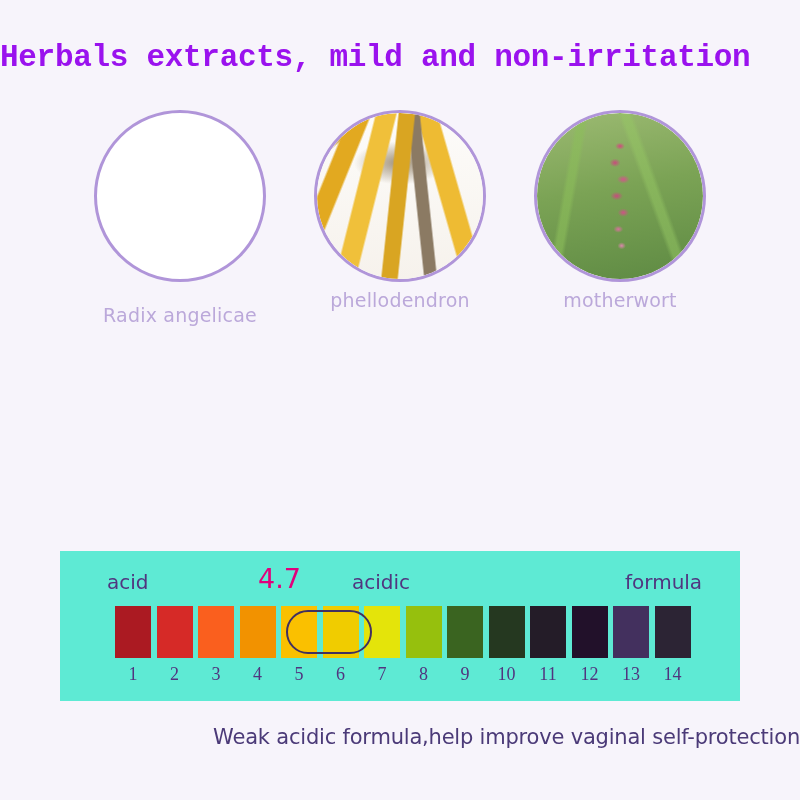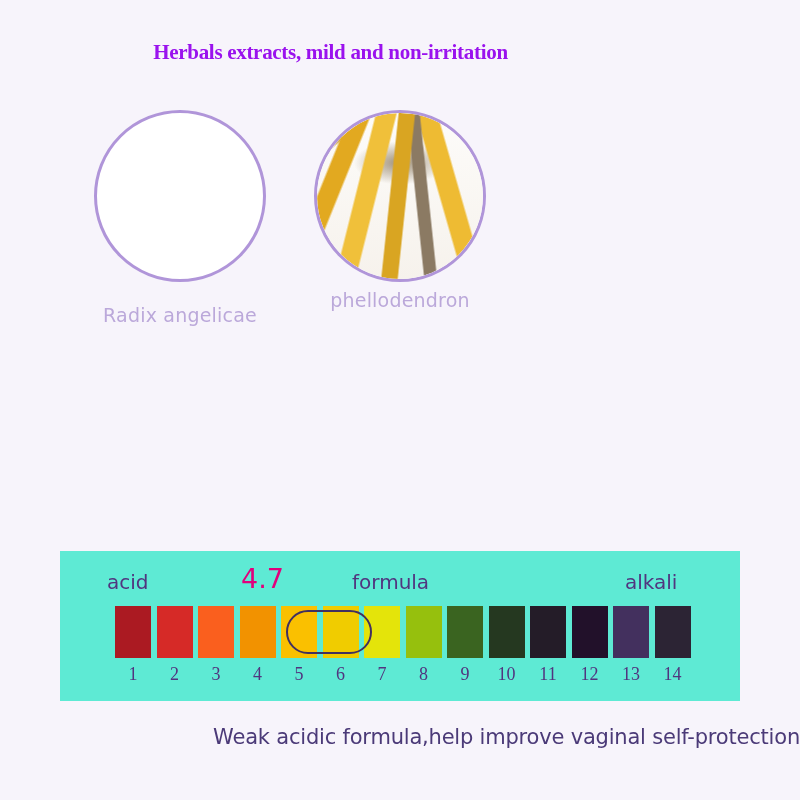--- a/index.html
+++ b/index.html
@@ -15,25 +15,25 @@
     position: relative;
   }
 
   
   .page-title {
     position: absolute;
     top: 40px;
     left: 0;
     width: 661px;
     text-align: center;
-    font-size: 21px;
+    font-size: 31px;
     font-weight: bold;
     letter-spacing: -0.3px;
     color: #9a12ee;
-    font-family: Liberation Serif, serif;
+    font-family: Liberation Mono, monospace;
     white-space: nowrap;
   }
 
   
   .herb-grid {
     position: absolute;
     top: 110px;
     left: 70px;
     width: 660px;
     display: grid;
@@ -161,21 +161,21 @@
     height: 30px;
   }
   .ph-toplabels span {
     position: absolute;
     font-size: 20px;
     color: #51357f;
     font-family: "DejaVu Sans", sans-serif;
     white-space: nowrap;
   }
   .lbl-acid   { left: 47px;  top: 3px; }
-  .lbl-value  { left: 181px; top: -4px; font-size: 27px !important; color: #e1007c !important; }
+  .lbl-value  { left: 198px; top: -4px; font-size: 27px !important; color: #e1007c !important; }
   .lbl-middle { left: 292px; top: 3px; }
   .lbl-alkali { left: 565px; top: 3px; }
 
   .ph-strip {
     position: absolute;
     left: 55px;
     top: 55px;
     width: 578px;
     height: 52px;
     display: flex;
@@ -247,31 +247,37 @@
 
 
 
   <div class="herb-cell r2">
     <div class="herb-circle">
       <div class="herb-art art-phello"></div>
     </div>
     <div class="herb-label">phellodendron</div>
   </div>
 
+  <div class="herb-cell r2">
+    <div class="herb-circle">
+      <div class="herb-art art-motherwort"></div>
+    </div>
+    <div class="herb-label">motherwort</div>
+  </div>
 
 
 </div>
 
 <div class="ph-card">
 
   <div class="ph-toplabels">
     <span class="lbl-acid">acid</span>
     <span class="lbl-value">4.7</span>
-    <span class="lbl-middle">formula</span>
-    <span class="lbl-alkali">alkali</span>
+    <span class="lbl-middle">acidic</span>
+    <span class="lbl-alkali">formula</span>
   </div>
 
   <div class="ph-strip" id="ph-strip">
       <div class="ph-swatch" style="background: rgb(171, 26, 34);"></div>
       <div class="ph-swatch" style="background: rgb(214, 42, 39);"></div>
       <div class="ph-swatch" style="background: rgb(250, 95, 30);"></div>
       <div class="ph-swatch" style="background: rgb(242, 146, 0);"></div>
       <div class="ph-swatch" style="background: rgb(250, 192, 0);"></div>
       <div class="ph-swatch" style="background: rgb(240, 204, 0);"></div>
       <div class="ph-swatch" style="background: rgb(228, 228, 10);"></div>

